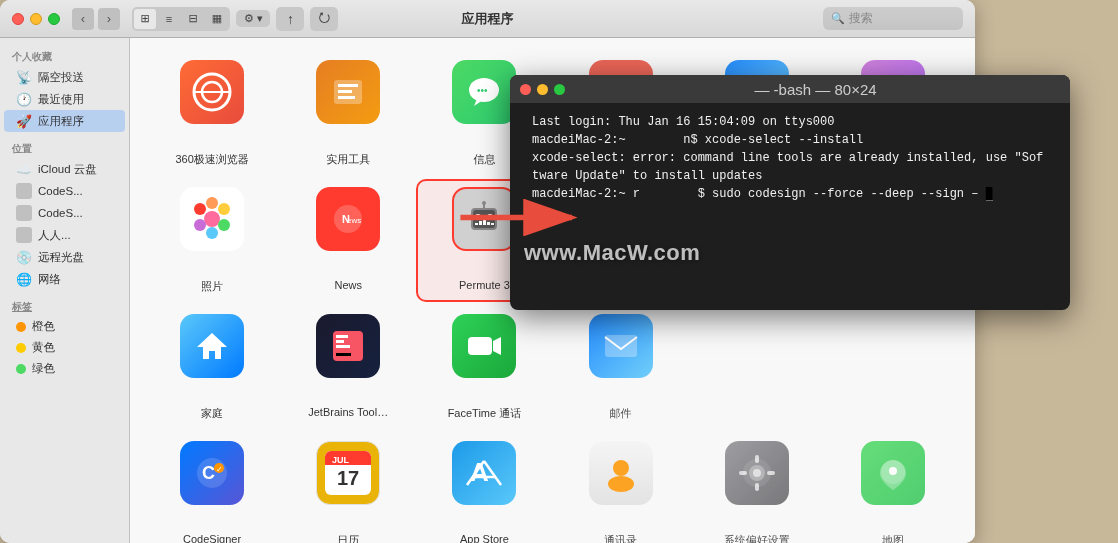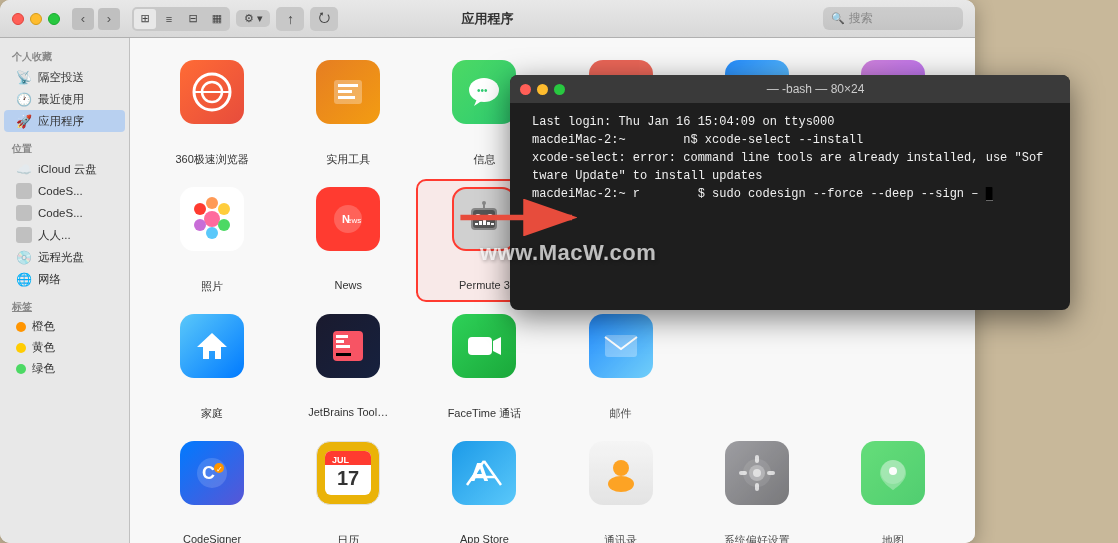--- a/index.html
+++ b/index.html
@@ -289,21 +289,21 @@
       height: 11px;
       border-radius: 50%;
     }
     .term-close { background: #ff5f57; }
     .term-min { background: #febc2e; }
     .term-max { background: #28c840; }
 
     .terminal-title {
       flex: 1;
       text-align: center;
-      font-size: 12px;
+      font-size: 15px;
       color: #ccc;
     }
 
     .terminal-body {
       padding: 10px 22px;
       font-family: "Menlo", "Monaco", "Courier New", monospace;
       font-size: 12px;
       line-height: 1.5;
       color: #f0f0f0;
       height: calc(100% - 28px);
@@ -745,13 +745,13 @@
 
 <svg class="red-arrow" viewBox="0 0 120 40" xmlns="http://www.w3.org/2000/svg" style="position:absolute;top:195px;left:455px;z-index:200;width:130px;height:45px;">
   <defs>
     <marker id="arrowhead" markerWidth="10" markerHeight="7" refX="9" refY="3.5" orient="auto">
       <polygon points="0 0, 10 3.5, 0 7" fill="#e74c3c"></polygon>
     </marker>
   </defs>
   <line x1="5" y1="20" x2="108" y2="20" stroke="#e74c3c" stroke-width="5" marker-end="url(#arrowhead)"></line>
 </svg>
 
-<div class="watermark" style="position:absolute;top:240px;left:480px;z-index:150;font-size:22px;font-weight:700;color:rgba(255,255,255,0.72);letter-spacing:0.5px;text-shadow:1px 1px 4px rgba(0,0,0,0.35);font-family:Arial,sans-serif;">www.MacW.com</div>
+<div class="watermark" style="position:absolute;top:240px;left:524px;z-index:150;font-size:22px;font-weight:700;color:rgba(255,255,255,0.72);letter-spacing:0.5px;text-shadow:1px 1px 4px rgba(0,0,0,0.35);font-family:Arial,sans-serif;">www.MacW.com</div>
 
 </body></html>

